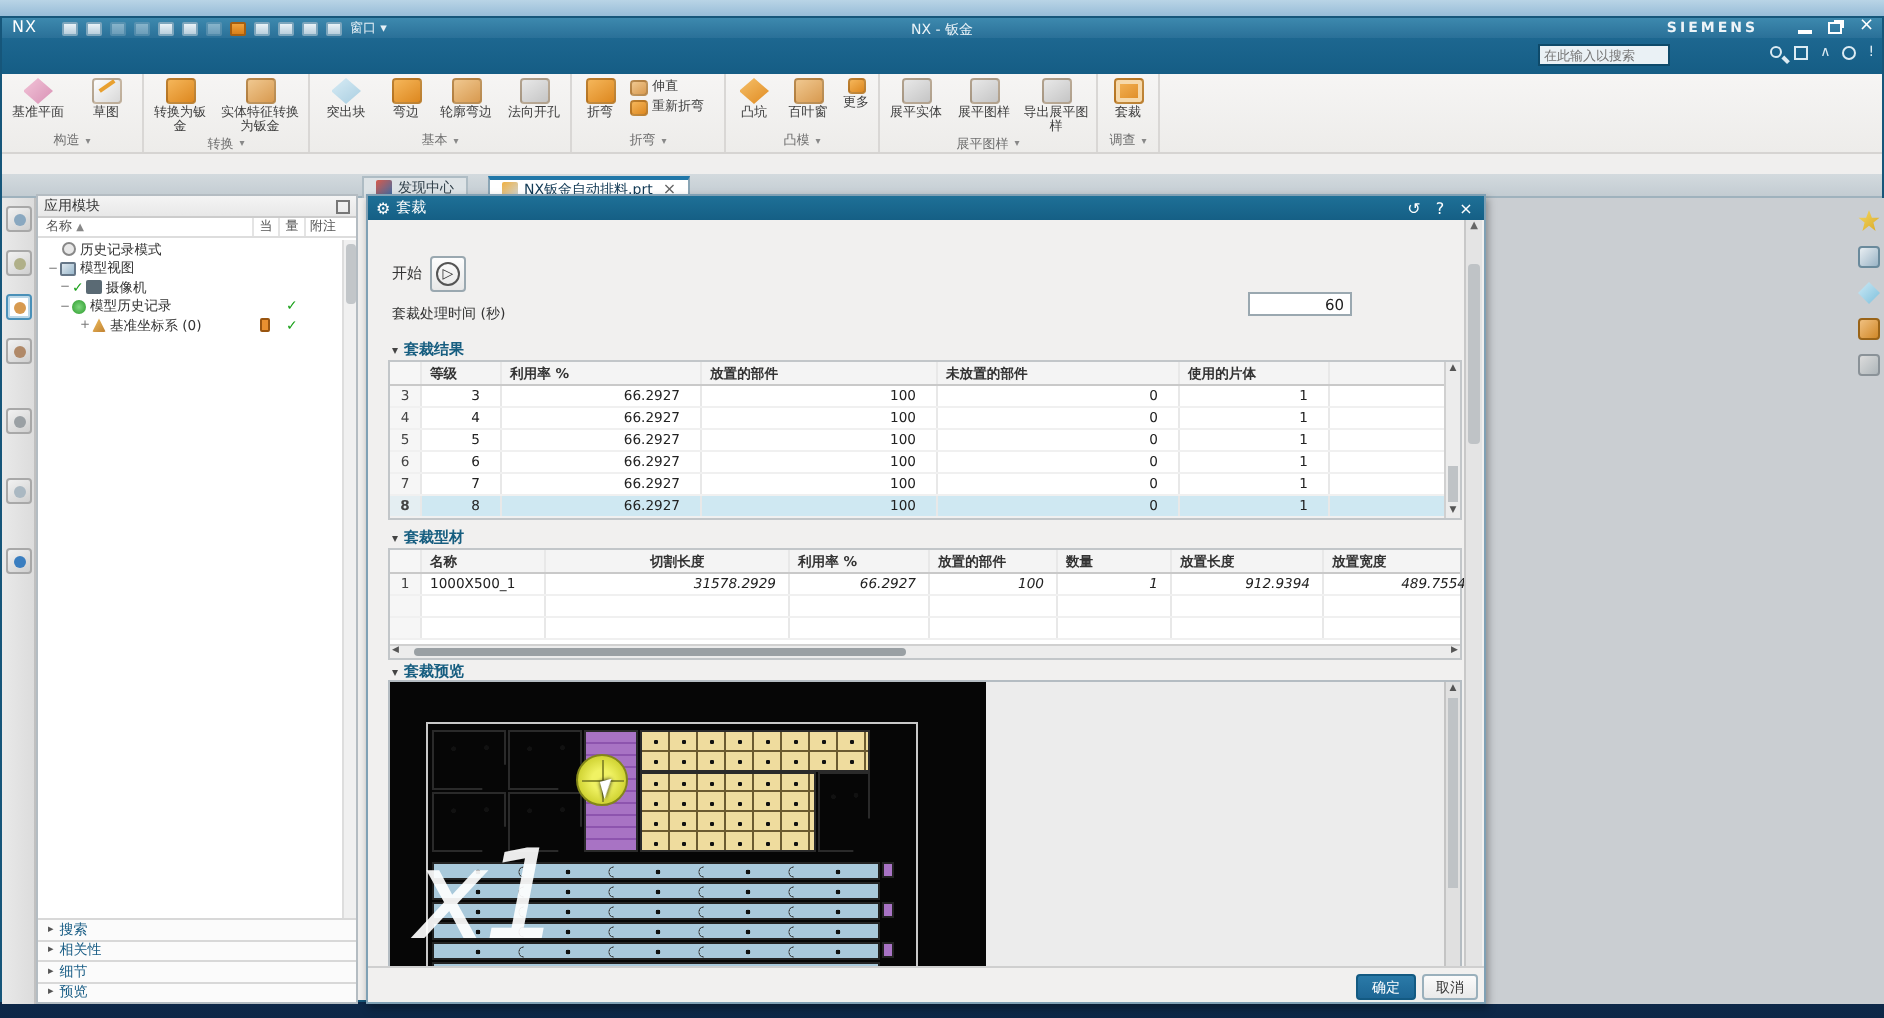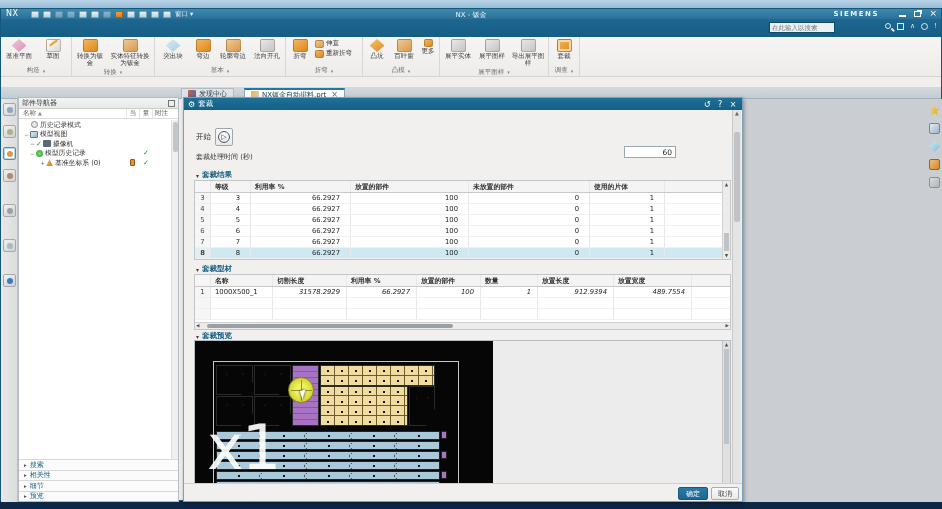--- a/index.html
+++ b/index.html
@@ -99,38 +99,38 @@
   .sech .ar{color:#444;font-size:6px;font-weight:normal;}
   .tbl{position:absolute;background:#fff;border:1px solid #c2c6c9;}
   .thead{display:flex;height:12px;background:#f4f4f4;border-bottom:1px solid #c9c9c9;font-size:6.8px;font-weight:bold;color:#333;align-items:center;}
   .trow{display:flex;height:11px;font-size:6.8px;color:#222;align-items:center;border-bottom:1px solid #f0f0f0;background:#fff;}
   .trow.sel{background:#cfe8f2;}
   .c{height:100%;display:flex;align-items:center;border-right:1px solid #e8e8e8;padding-left:4px;overflow:hidden;}
   .c.num{justify-content:flex-end;padding-right:10px;padding-left:0;}
   .c.rn{background:#f6f6f6;justify-content:center;padding:0;color:#444;}
   .trow.sel .c.rn{background:#e4eef2;font-weight:bold;}
   .r0{width:16px;flex:none;}.r1{width:40px;flex:none;}.r2{width:100px;flex:none;}.r3{width:118px;flex:none;}.r4{width:121px;flex:none;}.r5{width:75px;flex:none;}.rf{flex:1;border-right:none;}
-  .p0{width:16px;flex:none;}.p1{width:62px;flex:none;}.p2{width:74px;flex:none;}.p3{width:70px;flex:none;}.p4{width:64px;flex:none;}.p5{width:57px;flex:none;}.p6{width:76px;flex:none;}.p7{width:78px;flex:none;}.pf{flex:1;border-right:none;}
+  .p0{width:16px;flex:none;}.p1{width:62px;flex:none;}.p2{width:74px;flex:none;margin-left:48px;}.p3{width:70px;flex:none;}.p4{width:64px;flex:none;}.p5{width:57px;flex:none;}.p6{width:76px;flex:none;}.p7{width:78px;flex:none;}.pf{flex:1;border-right:none;}
   .c.pnum{justify-content:flex-end;padding-right:6px;padding-left:0;font-style:italic;}
   .tvsb{position:absolute;right:0;top:0;width:8px;height:100%;background:#ececec;border-left:1px solid #d0d0d0;font-size:4.5px;color:#555;text-align:center;line-height:7px;}
   .tvsb .th{position:absolute;left:1px;bottom:8px;width:5px;height:18px;background:#bfc3c6;}
   .thsb{position:absolute;left:0;bottom:0;height:7px;width:100%;background:#ececec;border-top:1px solid #d0d0d0;font-size:4.5px;color:#555;}
   .thsb .th{position:absolute;left:12px;top:1px;width:246px;height:4px;background:#9aa0a4;border-radius:2px;}
   .thsb .la{position:absolute;left:1px;top:0;}
   .thsb .ra{position:absolute;right:1px;top:0;}
   
   .pvw{position:absolute;left:10px;top:218px;width:537px;height:167px;border:1px solid #b4bcc2;background:#ececec;}
   .canvas{position:absolute;left:0;top:0;width:298px;height:165px;background:#060606;overflow:hidden;}
   .sheet{position:absolute;left:18px;top:20px;width:246px;height:150px;border:1px solid #c8c8c8;}
   .ptile{position:absolute;background:linear-gradient(145deg,#cda184,#c2936f);border:1px solid #2a2a2a;clip-path:polygon(0 0,100% 0,100% 58%,68% 58%,68% 100%,0 100%);background-image:radial-gradient(circle 1.2px at 28% 30%,#111 1.1px,transparent 1.3px),radial-gradient(circle 1.2px at 75% 28%,#111 1.1px,transparent 1.3px);}
   .purp{position:absolute;background:repeating-linear-gradient(180deg,#a873c4 0 5px,#8d54ae 5px 6px);border:1px solid #2a2a2a;}
   .ygrid{position:absolute;background-color:#efdc9e;border:1px solid #2a2a2a;background-image:radial-gradient(circle 1.1px at 7px 5px,#111 1px,transparent 1.2px),repeating-linear-gradient(90deg,transparent 0 13px,#6b5a30 13px 14px),repeating-linear-gradient(0deg,transparent 0 9px,#6b5a30 9px 10px);background-size:14px 10px,auto,auto;}
   .bstrip{position:absolute;left:21px;width:224px;height:9px;background-color:#a9c9db;border:1px solid #222;background-image:radial-gradient(circle 1.2px at 22px 4px,#111 1.1px,transparent 1.3px),radial-gradient(circle 3px at 45px 4px,transparent 2.2px,#333 2.4px,transparent 3px);background-size:45px 9px;}
   .pnub{position:absolute;width:6px;height:8px;background:#a873c4;border:1px solid #222;}
-  .wm{position:absolute;left:12px;top:76px;font-size:62px;color:rgba(255,255,255,.92);line-height:1;letter-spacing:-2px;}
+  .wm{position:absolute;left:12px;top:76px;font-size:62px;color:rgba(255,255,255,.92);line-height:1;letter-spacing:-2px;font-style:italic;}
   .hl{position:absolute;width:26px;height:26px;border-radius:50%;background:radial-gradient(circle,#f0f263 30%,#cdd02e 75%,#a9ac22);border:1px solid #83861a;}
   .hl::before{content:"";position:absolute;left:2px;top:12px;width:21px;height:1px;background:#8e912c;}
   .hl::after{content:"";position:absolute;left:12px;top:2px;width:1px;height:21px;background:#8e912c;}
   .cur{position:absolute;width:0;height:0;border-left:6px solid #fff;border-bottom:9px solid transparent;filter:drop-shadow(0 0 1px #000);transform:rotate(-15deg);}
   .pvsb{position:absolute;right:0;top:0;width:8px;height:165px;background:#e0e0e0;border-left:1px solid #c4c4c4;font-size:4.5px;color:#555;text-align:center;line-height:7px;}
   .pvsb .th{position:absolute;left:1px;top:8px;width:5px;height:95px;background:#bfc3c6;}
   .dcollapse{position:absolute;left:0;right:0;top:390px;text-align:center;font-size:6px;color:#555;}
   .dfoot{position:absolute;left:0;bottom:0;width:100%;height:18px;border-top:1px solid #cfcfcf;background:#f1f0ef;}
   .btn{position:absolute;top:3px;height:13px;font-size:7px;display:flex;align-items:center;justify-content:center;border-radius:2px;}
   .btn.ok{right:34px;width:30px;background:linear-gradient(180deg,#2a7aa8,#1d6694);color:#fff;border:1px solid #135a82;}
@@ -343,21 +343,21 @@
     <span class="rbi" style="top:140px;">
         <span class="dot" style="background:#aab8c2;"></span>
       </span>
     <span class="rbi" style="top:175px;">
         <span class="dot" style="background:#3a7ec0;border-radius:50%;"></span>
       </span>
   </div>
 
   <div class="nav">
     <div class="navhead">
-      <span>部件导航器</span>
+      <span>应用模块</span>
       <span class="navpin"></span>
     </div>
     <div class="navcols">
       <span class="cn"><span>名称</span> <span style="font-size:5px;color:#888;">▲</span></span>
       <span class="cx">当</span>
       <span class="cx">量</span>
       <span class="ca">附注</span>
     </div>
     <div class="tree">
       <div class="titem" style="padding-left:12px;">

